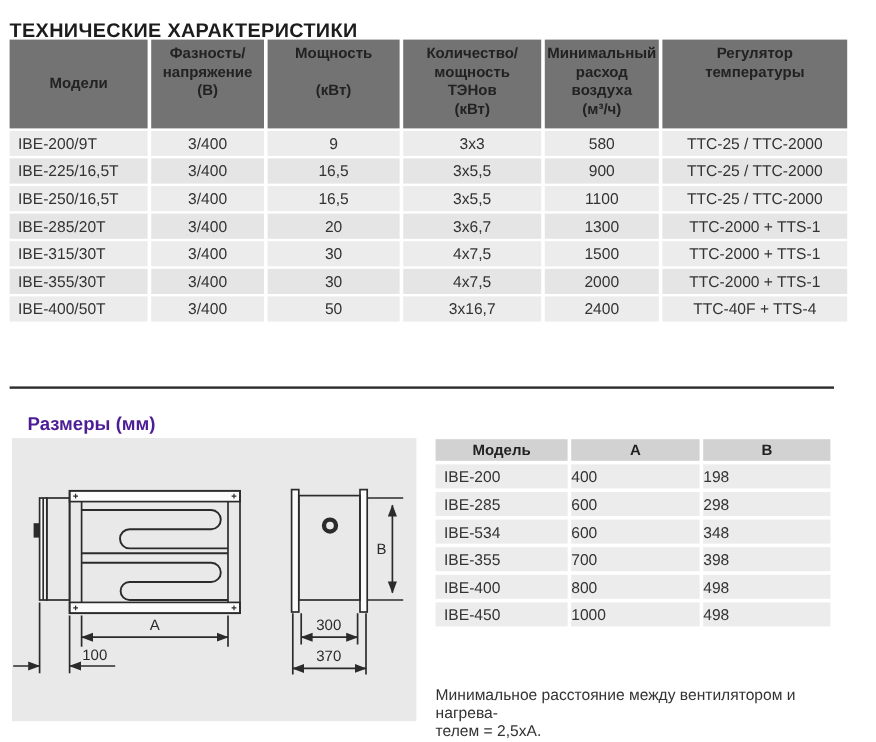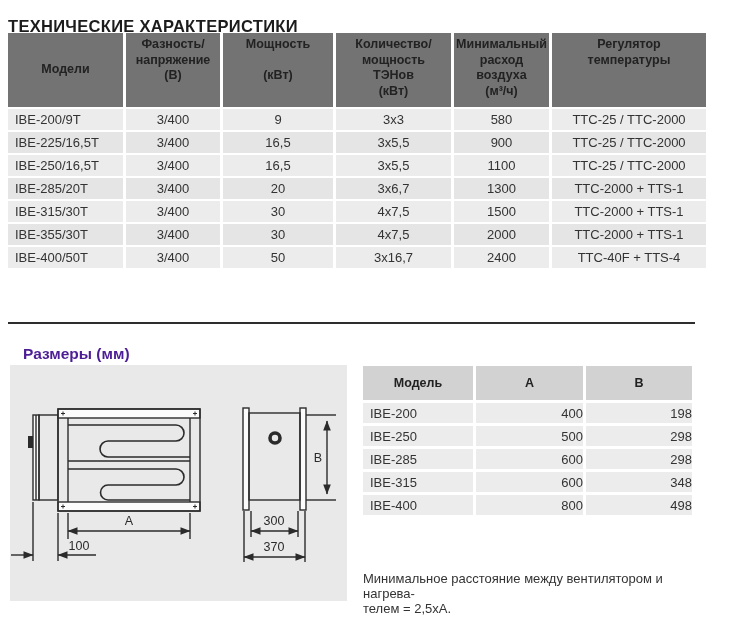--- a/index.html
+++ b/index.html
@@ -21,22 +21,22 @@
   }
   table.spec th.mid{vertical-align:middle;padding-top:0}
   table.spec td{height:21px;font-size:13px;text-align:center;color:#333;padding:0}
   tr.light td{background:#ececec}
   tr.dark td{background:#e5e5e5}
   td.left{text-align:left !important;padding-left:7px !important}
   .divider{position:absolute;left:8px;top:322px;width:687px;height:2px;background:#2d2d2d}
   .dims-title{position:absolute;left:8px;top:330px;margin:15px;font-size:15.5px;font-weight:bold;color:#4c1d95}
   .drawing{position:absolute;left:10px;top:365px;width:337px;height:236px;background:#e9e9e9}
   table.dims{left:360px;top:363px;border-spacing:3px 3px;width:335px}
-  table.dims th{height:34px;background:#d2d2d2;font-size:12.5px;font-weight:bold;color:#222;text-align:center;padding:0}
-  table.dims td{height:20px;background:#ececec;font-size:13px;text-align:right;padding:0}
+  table.dims th{height:18px;background:#d2d2d2;font-size:12.5px;font-weight:bold;color:#222;text-align:center;padding:0}
+  table.dims td{height:20px;background:#ececec;font-size:13px;text-align:left;padding:0}
   .note{
     position:absolute;left:363px;top:571px;width:332px;margin:0;
     font-size:13px;line-height:15px;color:#333;white-space:pre-line;
   }
   svg text{fill:#2b2b2b;stroke:none;font-family:"Liberation Sans","DejaVu Sans",sans-serif;font-size:12.5px}
 </style>
 </head>
 <body>
 
 <h1 class="page-title">ТЕХНИЧЕСКИЕ ХАРАКТЕРИСТИКИ</h1>
@@ -214,36 +214,41 @@
         <th>B</th>
       </tr>
     </thead>
   <tbody id="dims-body">
       <tr class="light">
         <td class="left">IBE-200</td>
         <td>400</td>
         <td>198</td>
       </tr>
       <tr class="light">
-        <td class="left">IBE-250</td>
-        <td>500</td>
-        <td>298</td>
-      </tr>
-      <tr class="light">
         <td class="left">IBE-285</td>
         <td>600</td>
         <td>298</td>
       </tr>
       <tr class="light">
-        <td class="left">IBE-315</td>
+        <td class="left">IBE-534</td>
         <td>600</td>
         <td>348</td>
+      </tr>
+      <tr class="light">
+        <td class="left">IBE-355</td>
+        <td>700</td>
+        <td>398</td>
       </tr>
       <tr class="light">
         <td class="left">IBE-400</td>
         <td>800</td>
         <td>498</td>
       </tr>
+      <tr class="light">
+        <td class="left">IBE-450</td>
+        <td>1000</td>
+        <td>498</td>
+      </tr>
     </tbody>
 </table>
 
 <p class="note">Минимальное расстояние между вентилятором и нагрева-
 телем = 2,5хА.</p>
 
 </body></html>

